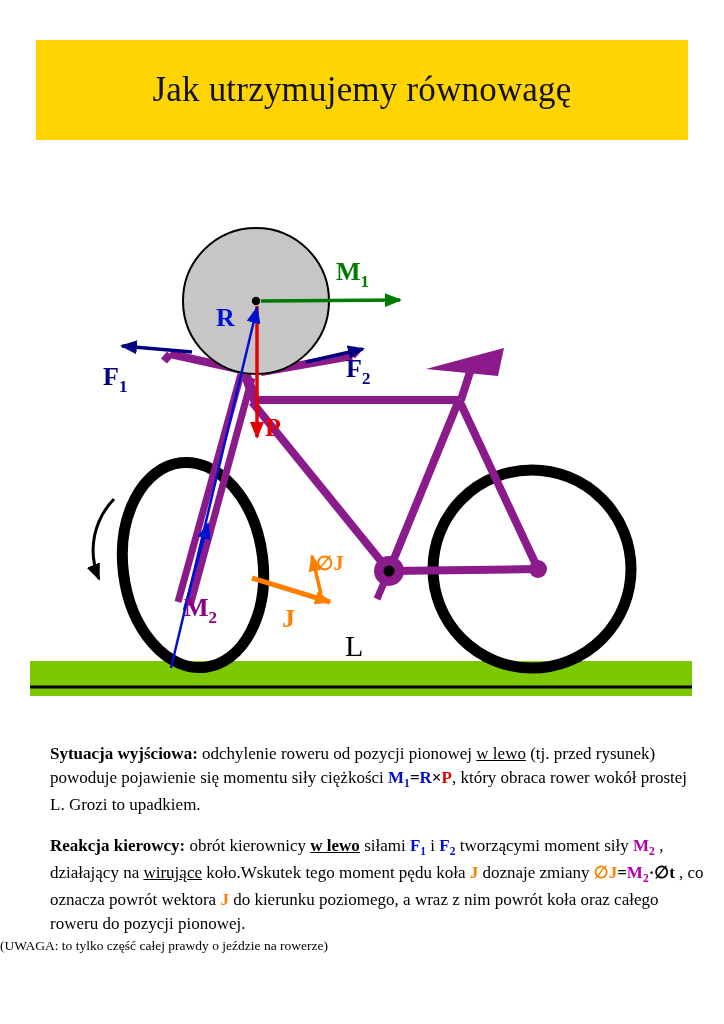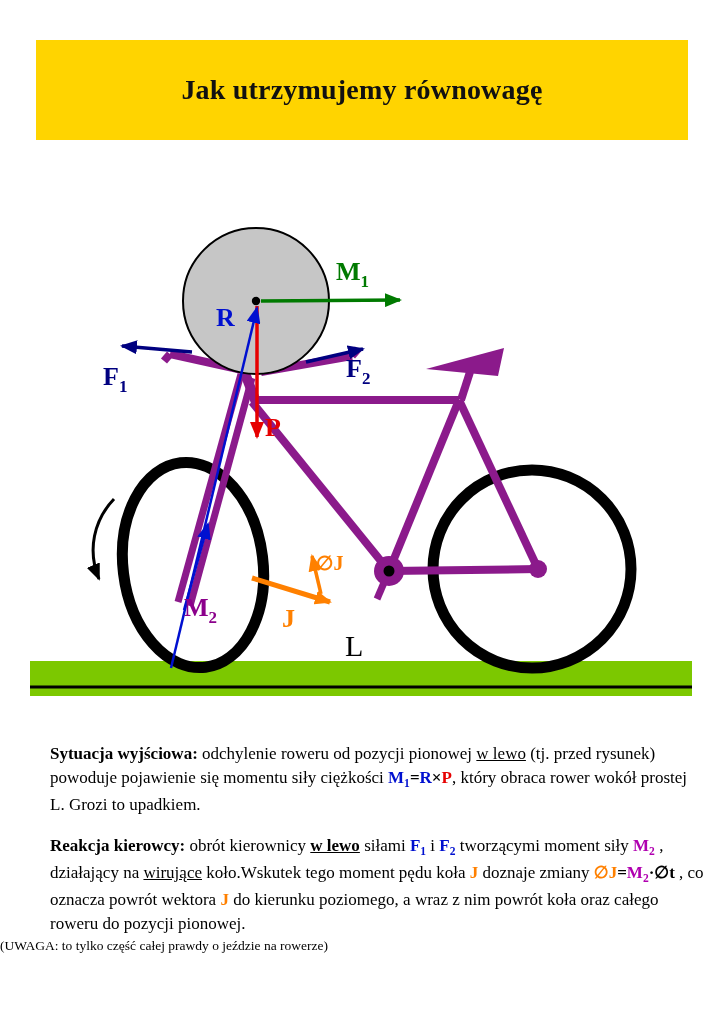--- a/index.html
+++ b/index.html
@@ -1,20 +1,20 @@
 <!DOCTYPE html>
 <html><head>
 <meta charset="utf-8">
 <style>
   html,body{margin:0;padding:0;background:#888;}
   .page{position:relative;width:724px;height:1024px;background:#ffffff;margin:0 auto;overflow:hidden;
         font-family:"Liberation Serif", serif;}
   .banner{position:absolute;left:36px;top:40px;width:652px;height:100px;background:#FFD400;
           display:flex;flex-direction:column;justify-content:center;align-items:center;}
-  .banner-line{font-size:28px;font-weight:bold;color:#111111;line-height:1.22;letter-spacing:.2px;}
+  .banner-line{font-size:35px;font-weight:normal;color:#111111;line-height:1.22;letter-spacing:.2px;}
   .diagram{position:absolute;left:0;top:150px;}
   .lbl{font-family:"Liberation Serif", serif;font-weight:bold;font-size:26px;}
   .lbl .sub{font-size:17px;}
   .green{fill:#007A00;}
   .bluef{fill:#0010D0;}
   .navyf{fill:#000080;}
   .redf{fill:#E60000;}
   .purpf{fill:#8B008B;}
   .orangef{fill:#FF8000;}
   .lbl-L{font-family:"Liberation Serif", serif;font-weight:normal;font-size:30px;fill:#000;}

